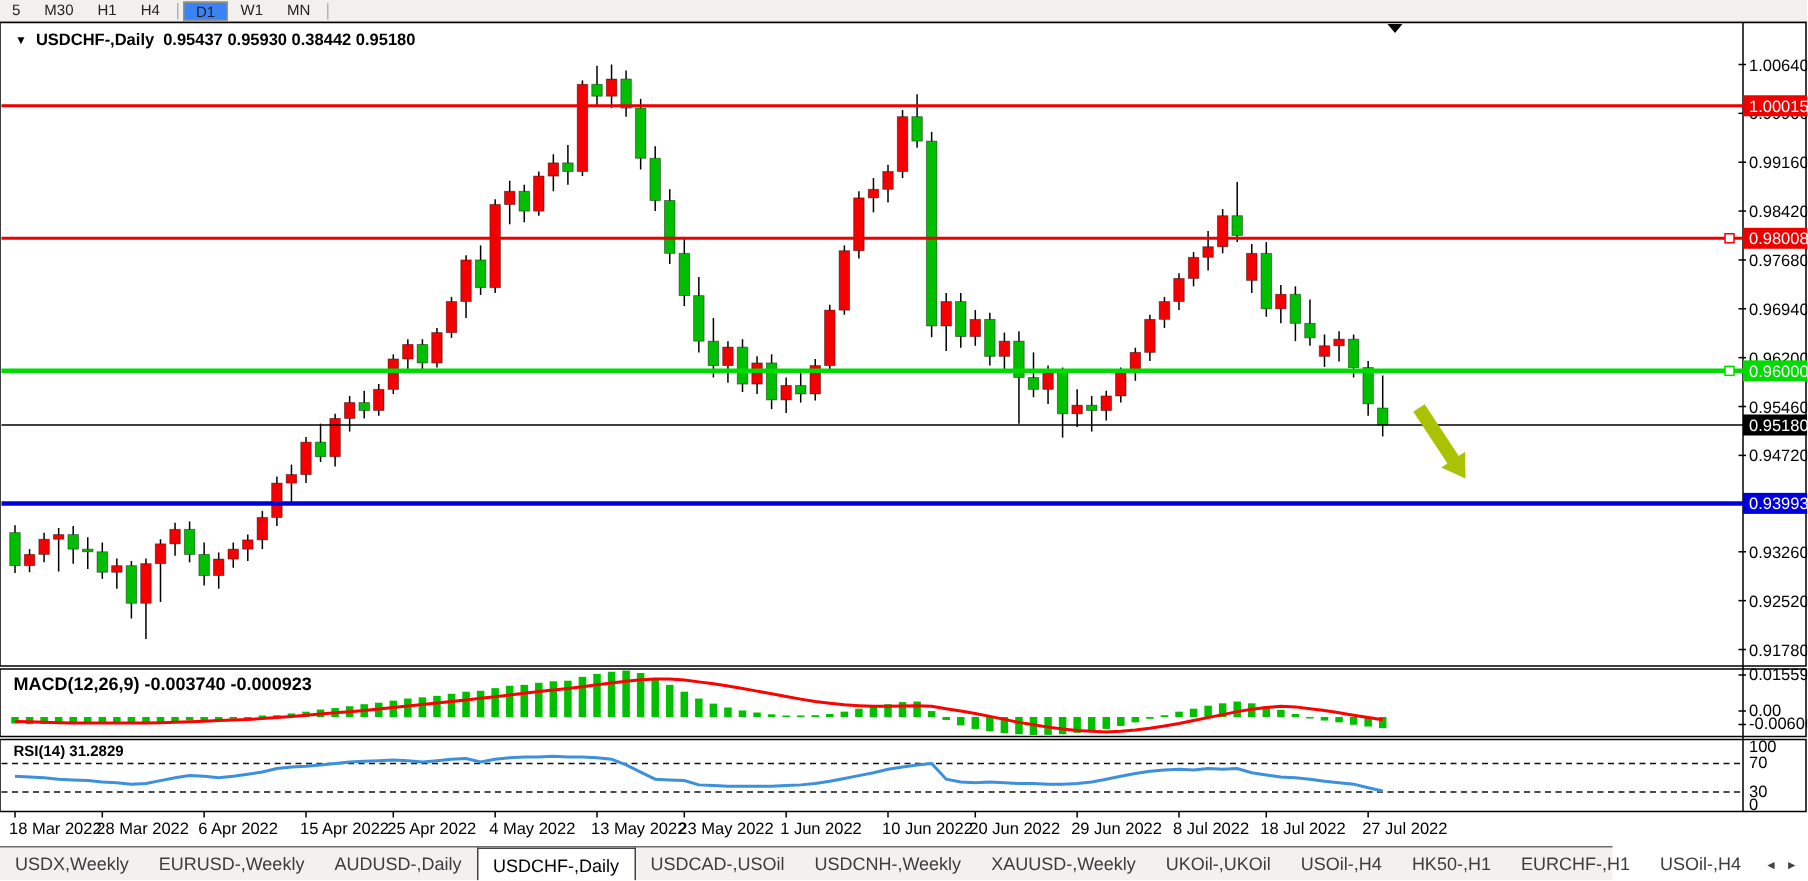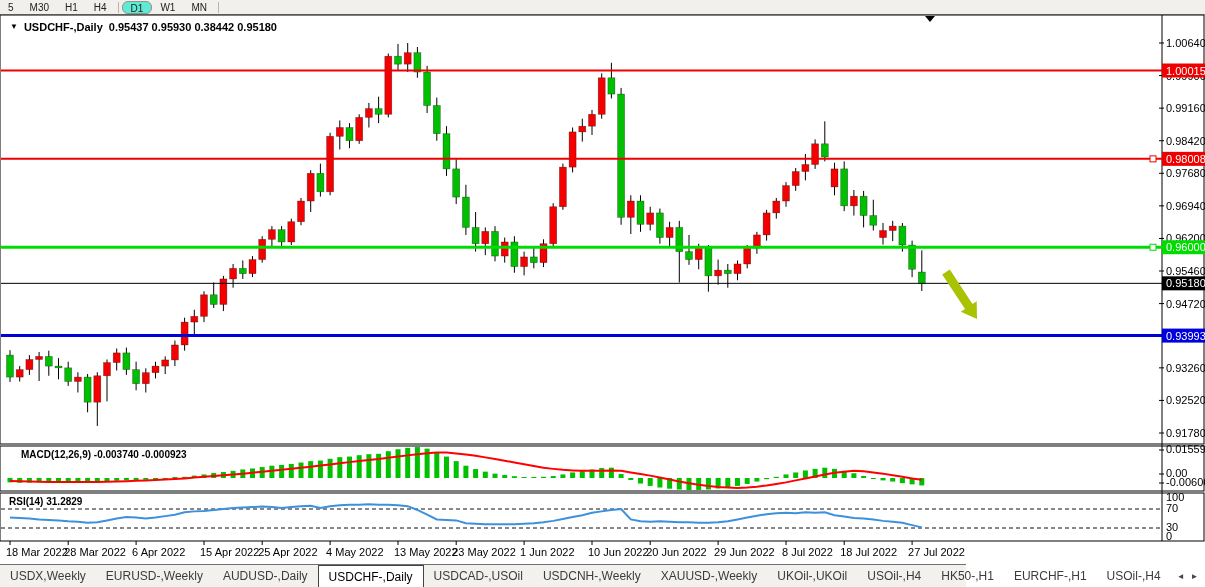--- a/index.html
+++ b/index.html
@@ -5,35 +5,35 @@
   * { margin:0; padding:0; box-sizing:border-box; }
   html,body { background:#fff; }
   body { font-family:"Liberation Sans", sans-serif; }
   #app { position:relative; width:1205px; height:587px; background:#fff; overflow:hidden; }
 
   
   #tf-bar { position:absolute; left:0; top:0; width:1205px; height:15px;
             background:#f1f0ec; border-bottom:1px solid #b7b4ab;
             display:flex; align-items:center; font-size:10px; color:#222; }
   .tf-btn { padding:0 8px; height:13px; line-height:13px; cursor:default; }
-  .tf-btn.active { background:#5eead4; border:1px solid #979286; border-radius:6px; }
+  .tf-btn.active { background:#3b82f6; border:1px solid #979286; border-radius:0; }
   .tf-sep { width:1px; height:11px; background:#b7b4ab; margin:0 3px; }
 
   
   #chart-svg { position:absolute; left:0; top:0; }
 
   
   #chart-title { position:absolute; left:10px; top:21px; font-size:11px; font-weight:700;
                  color:#000; display:flex; align-items:center; gap:6px; }
   #chart-title .tri { font-size:8px; position:relative; top:-1px; }
-  #ind-macd-label { position:absolute; left:9px; top:449px; font-size:10px; font-weight:700; color:#000;margin-left:12px; }
+  #ind-macd-label { position:absolute; left:9px; top:449px; font-size:12px; font-weight:700; color:#000; }
   #ind-rsi-label  { position:absolute; left:9px; top:496px; font-size:10px; font-weight:700; color:#000; }
 
   
-  #tab-bar { position:absolute; left:0; top:564px; width:966px; height:23px;
+  #tab-bar { position:absolute; left:0; top:564px; width:1075px; height:23px;
              background:#f2f1ee; border-top:1px solid #6f6f6f;
              display:flex; align-items:stretch; font-size:12px; color:#3c3c3c; }
   .tab { display:flex; align-items:center; padding:0 10px; white-space:nowrap; cursor:default; }
   .tab.active { background:#ffffff; border:1px solid #444; border-bottom:none; color:#000; margin-top:0px; }
   .tab-sep { width:1px; align-self:center; height:12px; background:#b9b6ae; }
   #tab-scroll { margin-left:auto; display:flex; align-items:center; gap:6px;
                 padding:0 6px; font-size:8px; color:#444; }
 </style>
 </head>
 <body>

